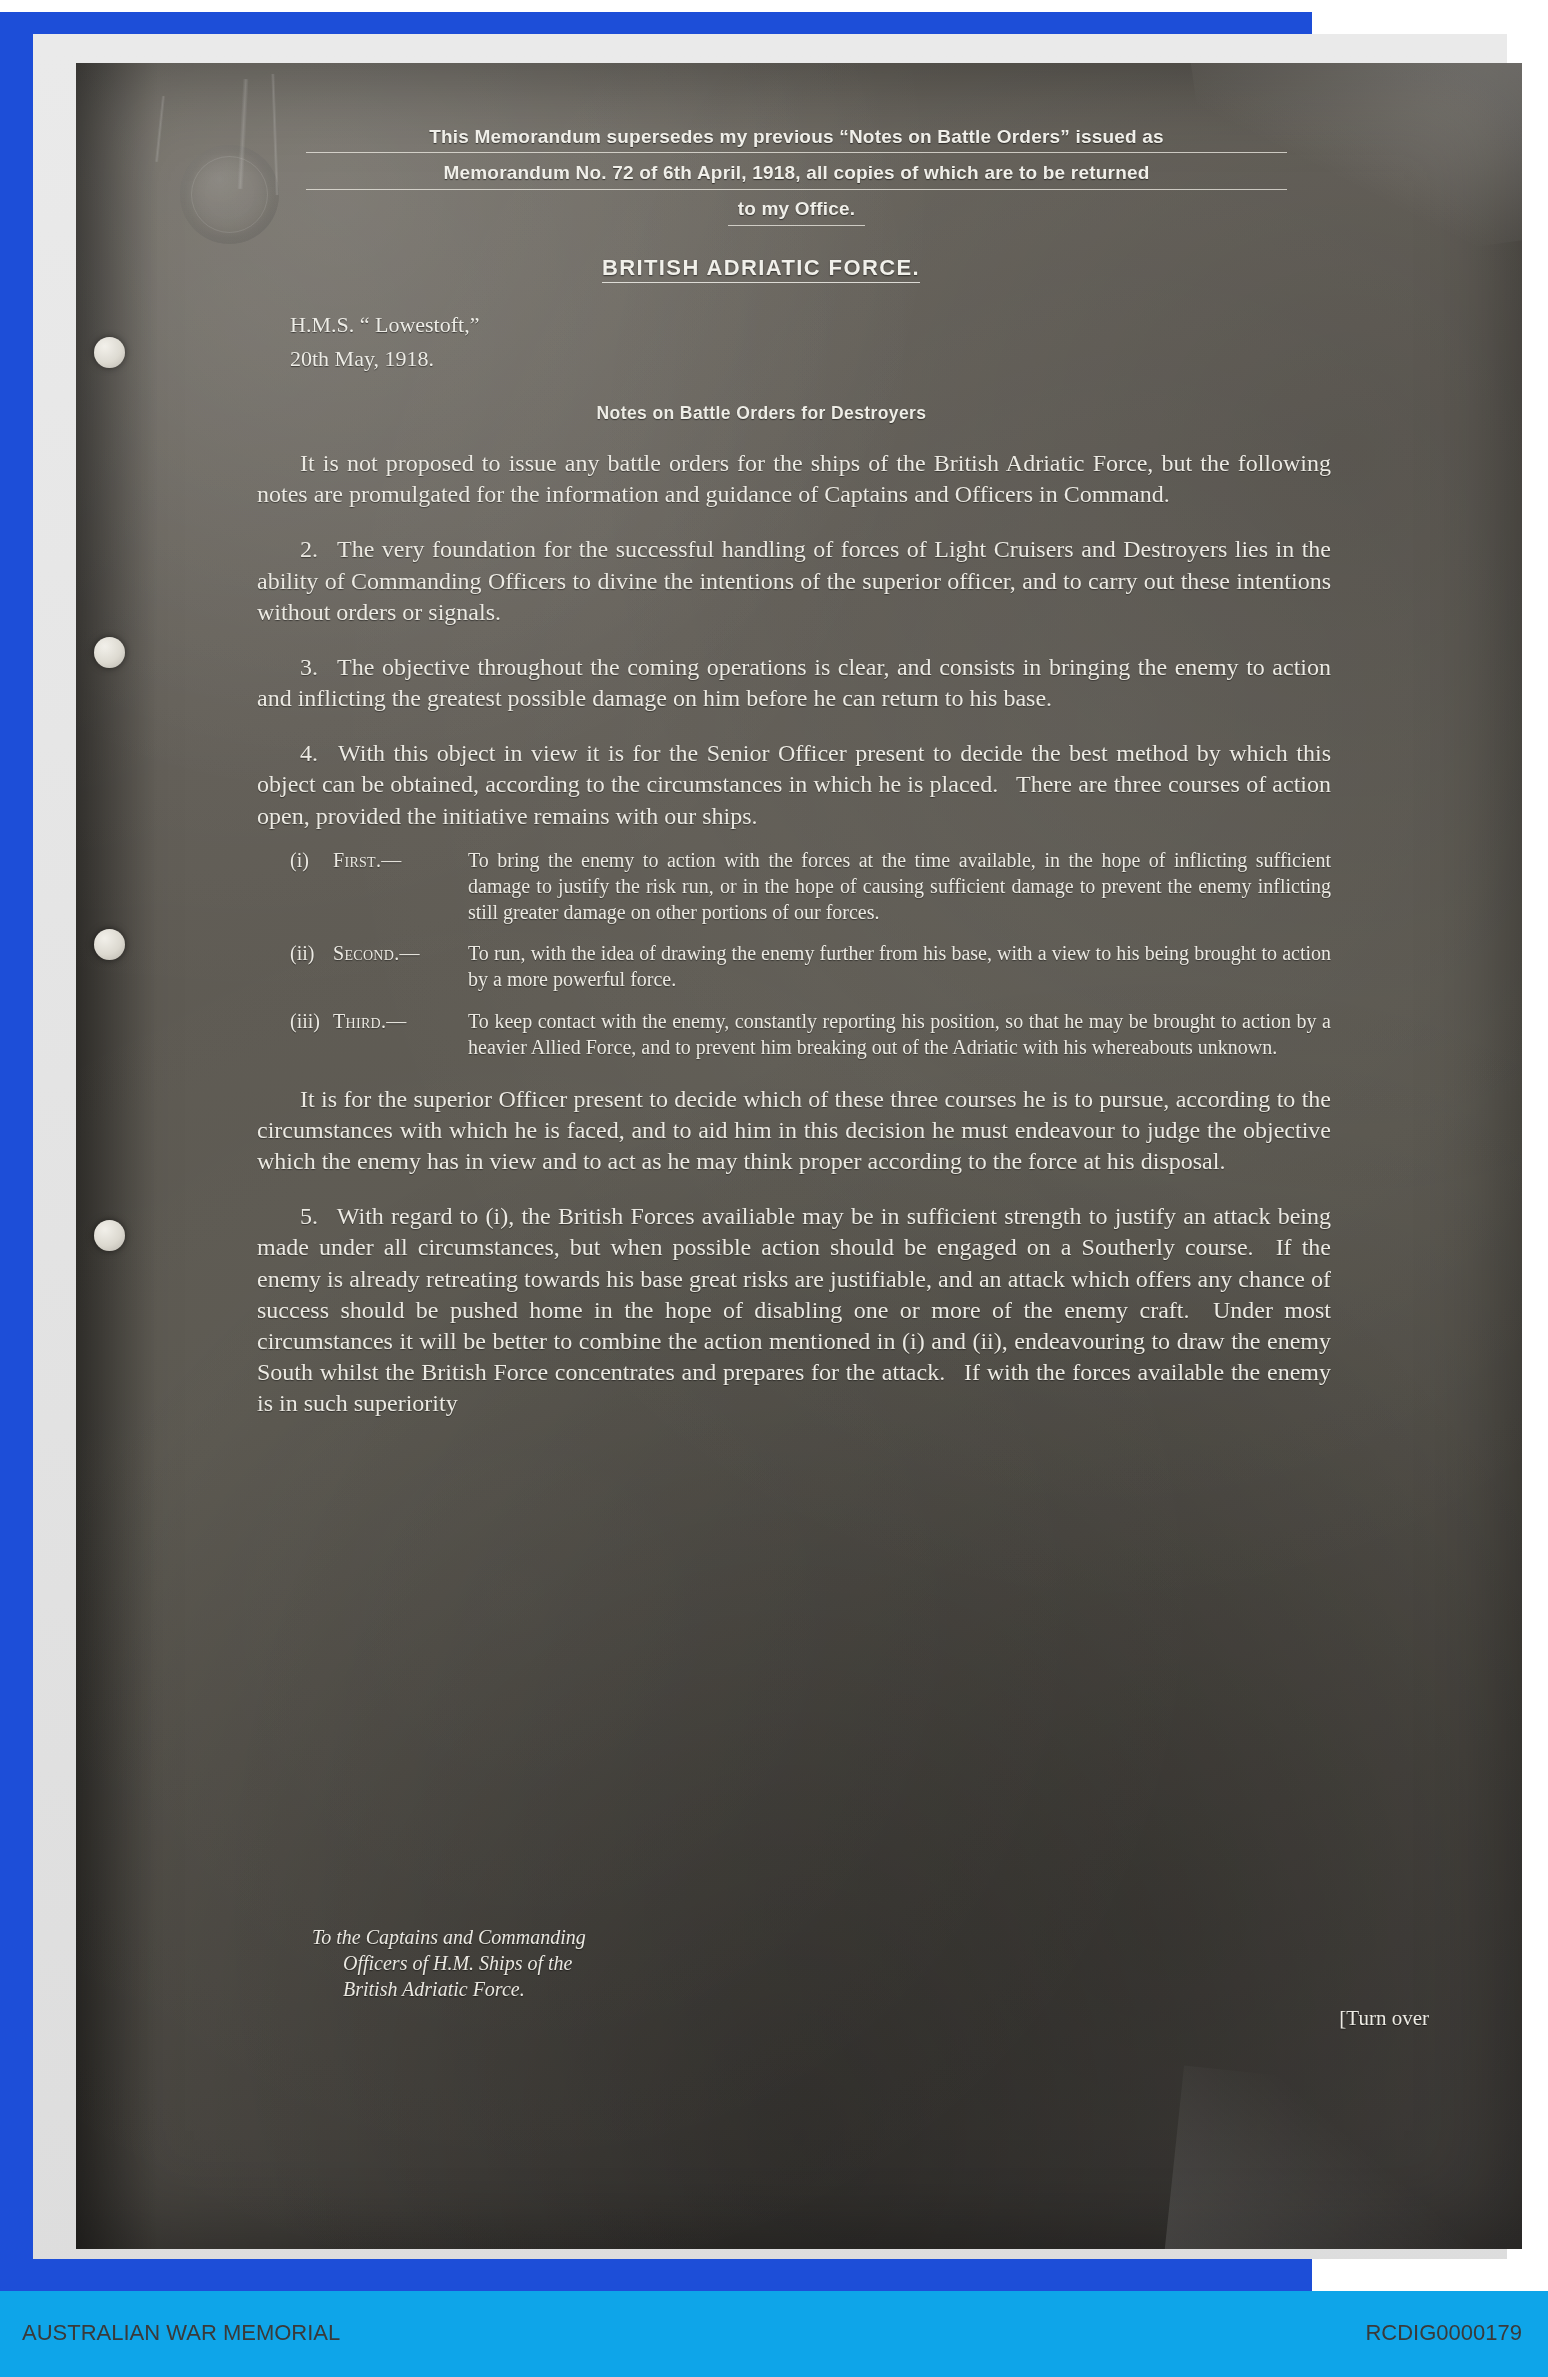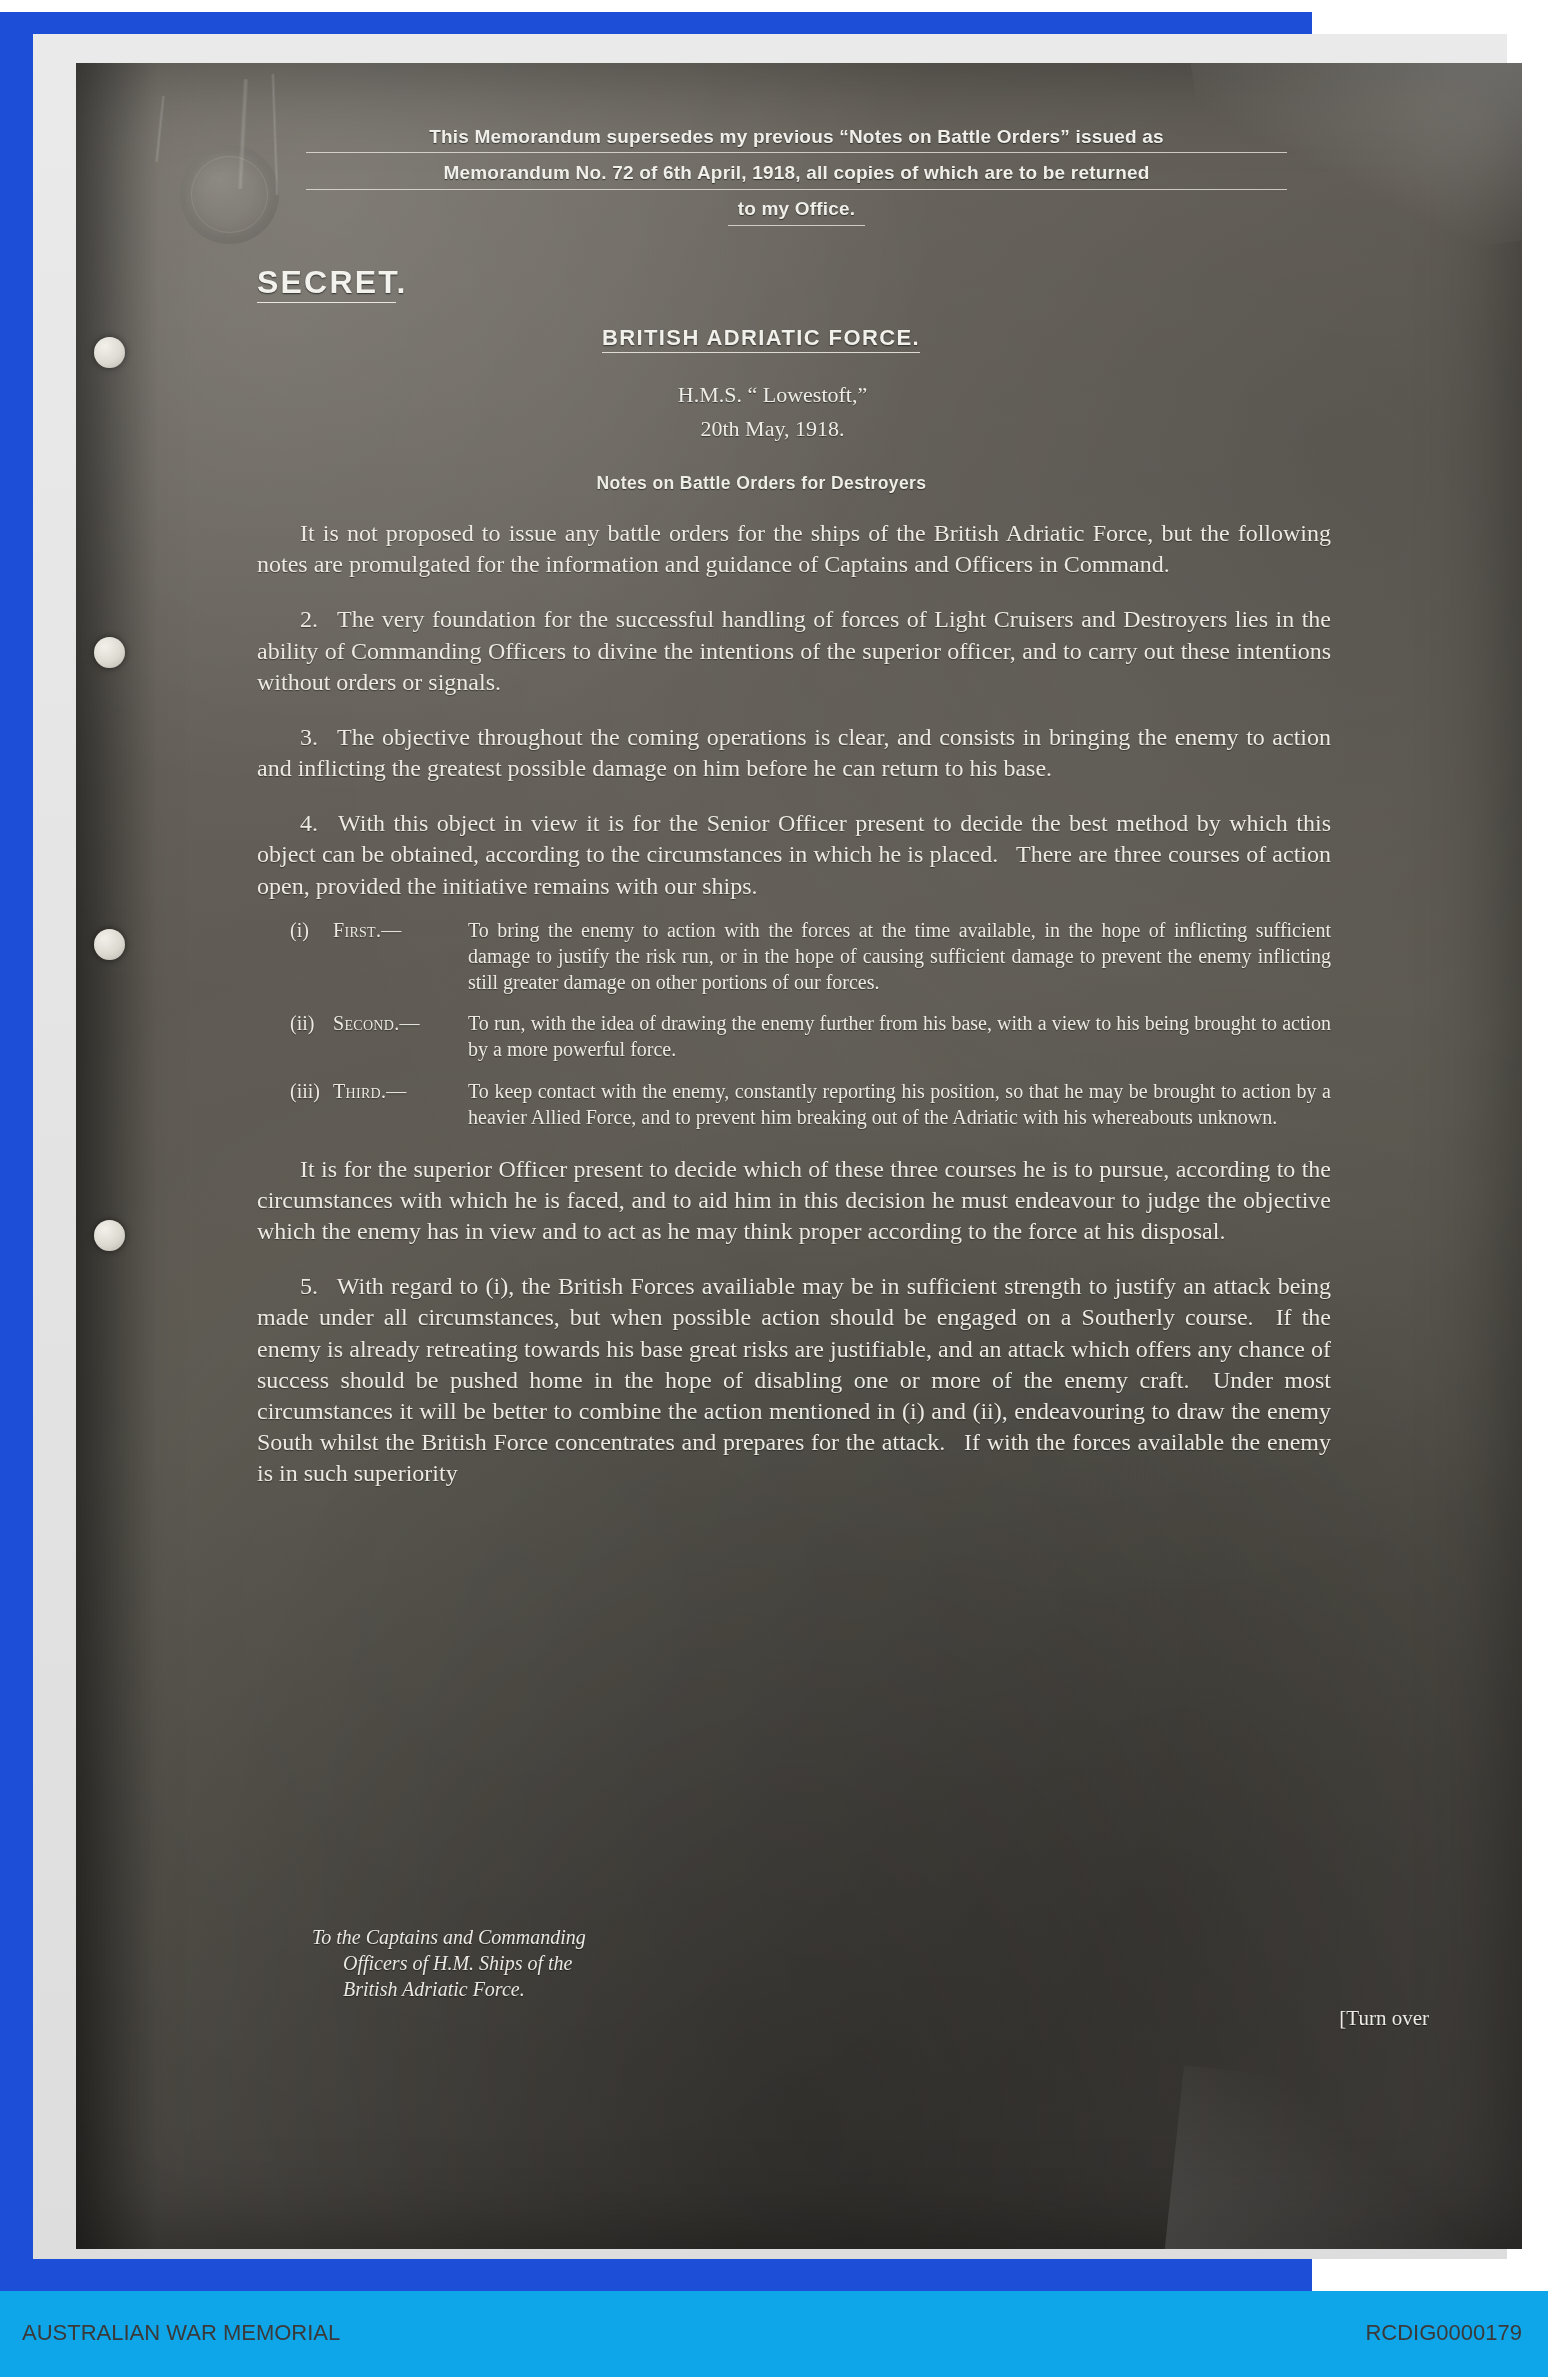--- a/index.html
+++ b/index.html
@@ -194,21 +194,21 @@
     letter-spacing: 1.4px;
     color: #f1f0ea;
     text-shadow: 0 0.5px 1.6px rgba(0,0,0,0.55);
   }
   #force-heading span {
     border-bottom: 1.1px solid rgba(241,240,234,0.85);
     padding-bottom: 1.6px;
   }
 
   #ship-line, #date-line {
-    text-align: center;
+    text-align: left;
     width: 965px;
     margin-left: 33px;
     font-family: "Liberation Serif", serif;
     font-size: 22px;
     color: #eeede7;
     text-shadow: 0 0.5px 1.1px rgba(0,0,0,0.5);
   }
   #ship-line { margin-top: 31px; }
   #date-line { margin-top: 7.7px; padding-right: 6.6px; }
 
@@ -342,23 +342,20 @@
       <div class="crease" id="crease-3"></div>
 
       <div id="content">
 
         <div class="banner">
           <span class="bline">This Memorandum supersedes my previous “Notes on Battle Orders” issued as</span>
           <span class="bline">Memorandum No. 72 of 6th April, 1918, all copies of which are to be returned</span>
           <span class="bline last">to my Office.</span>
         </div>
 
-        <div id="secret-heading">
-          <span class="underlined">SECRET</span><span>.</span>
-        </div>
 
         <div id="force-heading">
           <span>BRITISH ADRIATIC FORCE.</span>
         </div>
 
         <div id="ship-line">H.M.S. “ Lowestoft,”</div>
         <div id="date-line">20th May, 1918.</div>
 
         <div id="notes-subtitle">Notes on Battle Orders for Destroyers</div>
 

